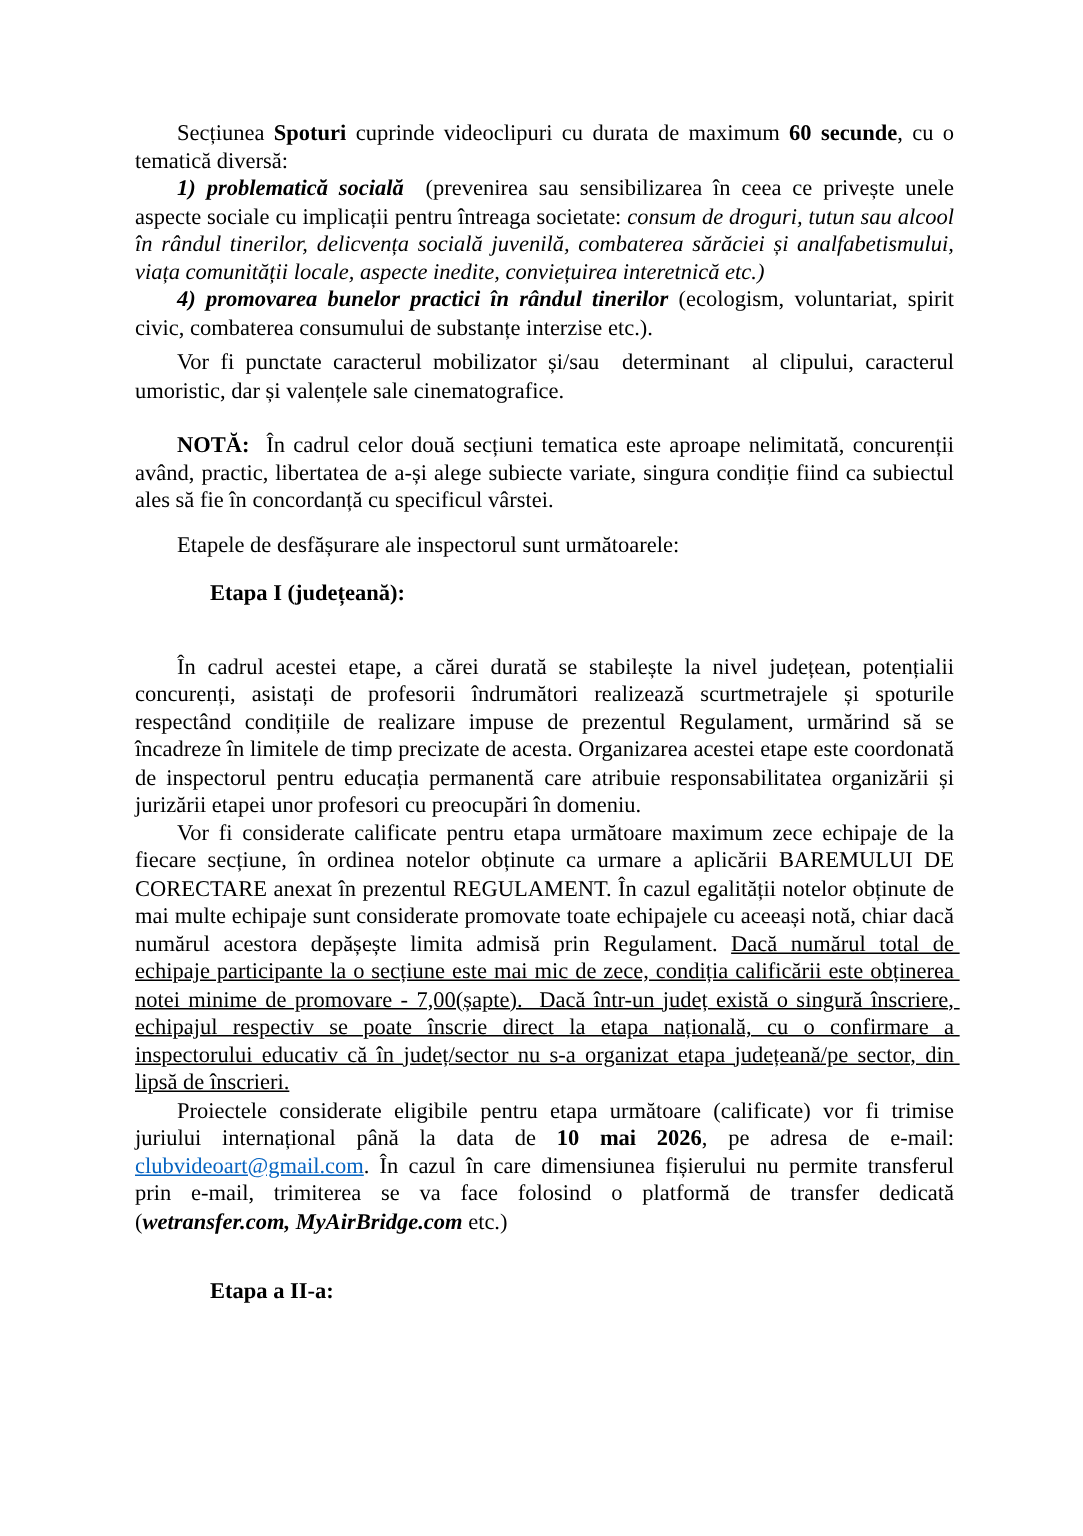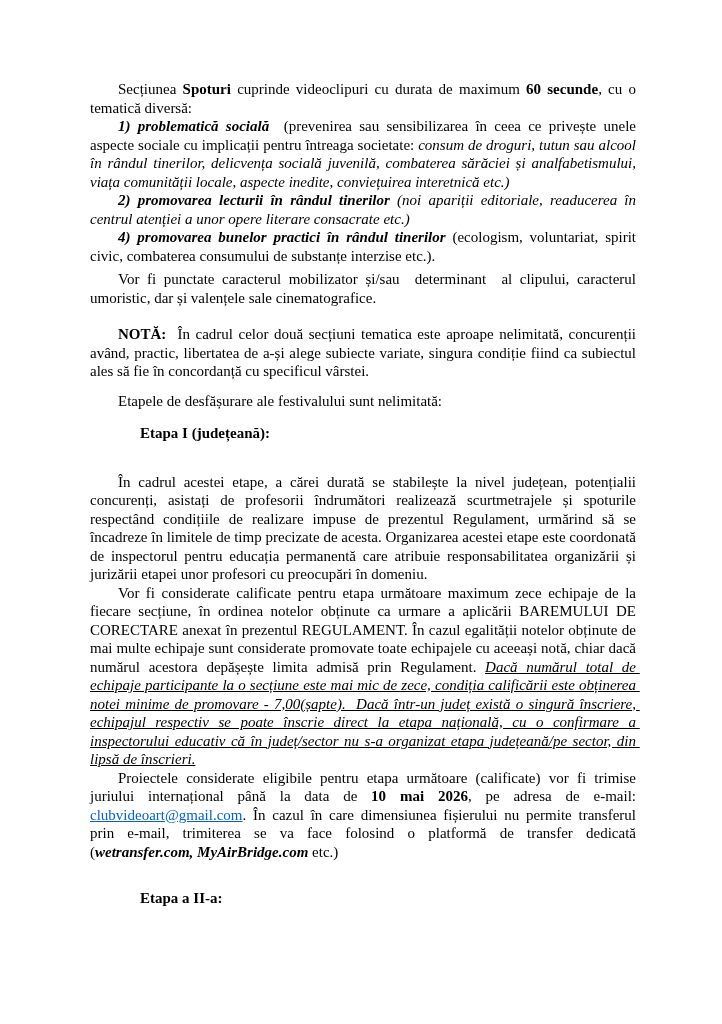--- a/index.html
+++ b/index.html
@@ -27,54 +27,53 @@
     margin: 0;
     text-align: justify;
     text-indent: 28px;
     white-space: pre-wrap;
   }
   p.tab { text-indent: 50px; text-align: left; }
   p.center { text-indent: 0; text-align: center; }
   .b  { font-weight: bold; }
   .i  { font-style: italic; margin-top: 20px; }
   .bi { font-weight: bold; font-style: italic; }
-  .iu { font-style: italic; text-decoration: underline; }
+  .iu { text-decoration: underline; }
   .link { color: #0563C1; text-decoration: underline; }
   .sp-xs { height: 5px; }
   .sp-s  { height: 11px; }
   .sp-m  { height: 14px; }
   .sp-l  { height: 16px; }
   .sp-xl { height: 18px; }
   .sp-end{ height: 10px; }
 </style>
 </head>
 <body>
 
 <main class="page">
 
   <p><span>Secțiunea </span><span class="b">Spoturi</span><span> cuprinde videoclipuri cu durata de maximum </span><span class="b">60 secunde</span><span>, cu o tematică diversă:</span></p>
 
   <p><span class="bi">1) </span><span class="bi">problematică socială</span><span>  (prevenirea sau sensibilizarea în ceea ce privește unele aspecte sociale cu implicații pentru întreaga societate: </span><span class="i">consum de droguri, tutun sau alcool în rândul tinerilor, delicvența socială juvenilă, combaterea sărăciei și analfabetismului, viața comunității locale, aspecte inedite, conviețuirea interetnică etc.)</span></p>
 
-  <p><span class="bi">2) </span><span class="bi">promovarea lecturii în rândul tinerilor</span><span class="i"> (noi apariții editoriale, readucerea în centrul atenției a unor opere literare consacrate etc.)</span></p>
 
 
   <p><span class="bi">4) </span><span class="bi">promovarea bunelor practici în rândul tinerilor</span><span> (ecologism, voluntariat, spirit civic, combaterea consumului de substanțe interzise etc.).</span></p>
 
   <div class="sp-xs"></div>
 
   <p><span>Vor fi punctate caracterul mobilizator și/sau  determinant  al clipului, caracterul umoristic, dar și valențele sale cinematografice.</span></p>
 
   <div class="sp-xl"></div>
 
   <p><span class="b">NOTĂ:</span><span>  În cadrul celor două secțiuni tematica este aproape nelimitată, concurenții având, practic, libertatea de a-și alege subiecte variate, singura condiție fiind ca subiectul ales să fie în concordanță cu specificul vârstei.</span></p>
 
   <div class="sp-s"></div>
 
-  <p><span>Etapele de desfășurare ale festivalului sunt nelimitată:</span></p>
+  <p><span>Etapele de desfășurare ale inspectorul sunt următoarele:</span></p>
 
   <div class="sp-m"></div>
 
   <p class="tab"><span class="b">Etapa I (județeană):</span></p>
 
   <div class="sp-m"></div>
 
 
   <div class="sp-l"></div>
 

